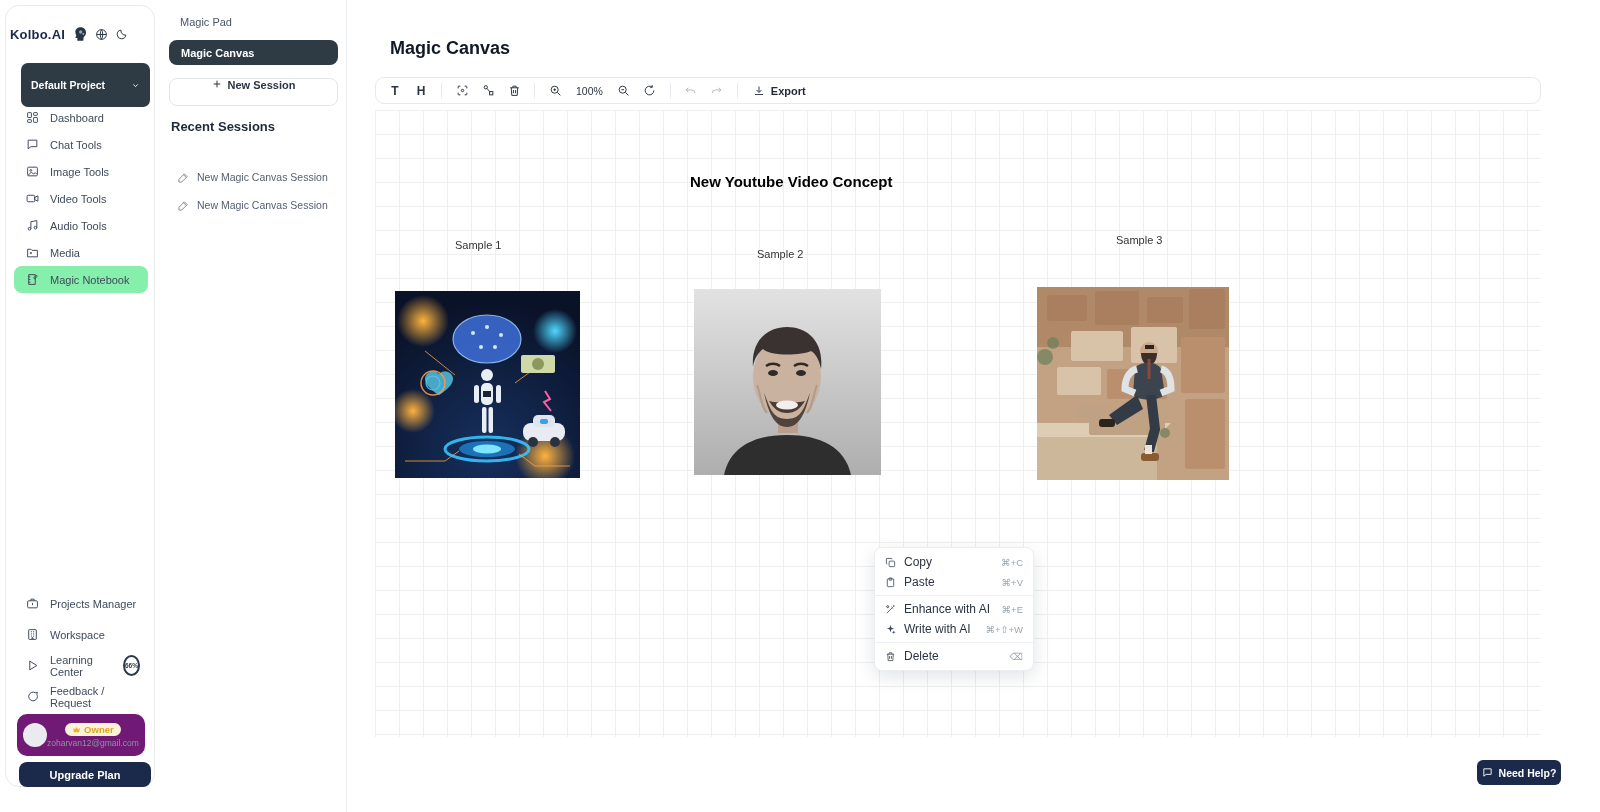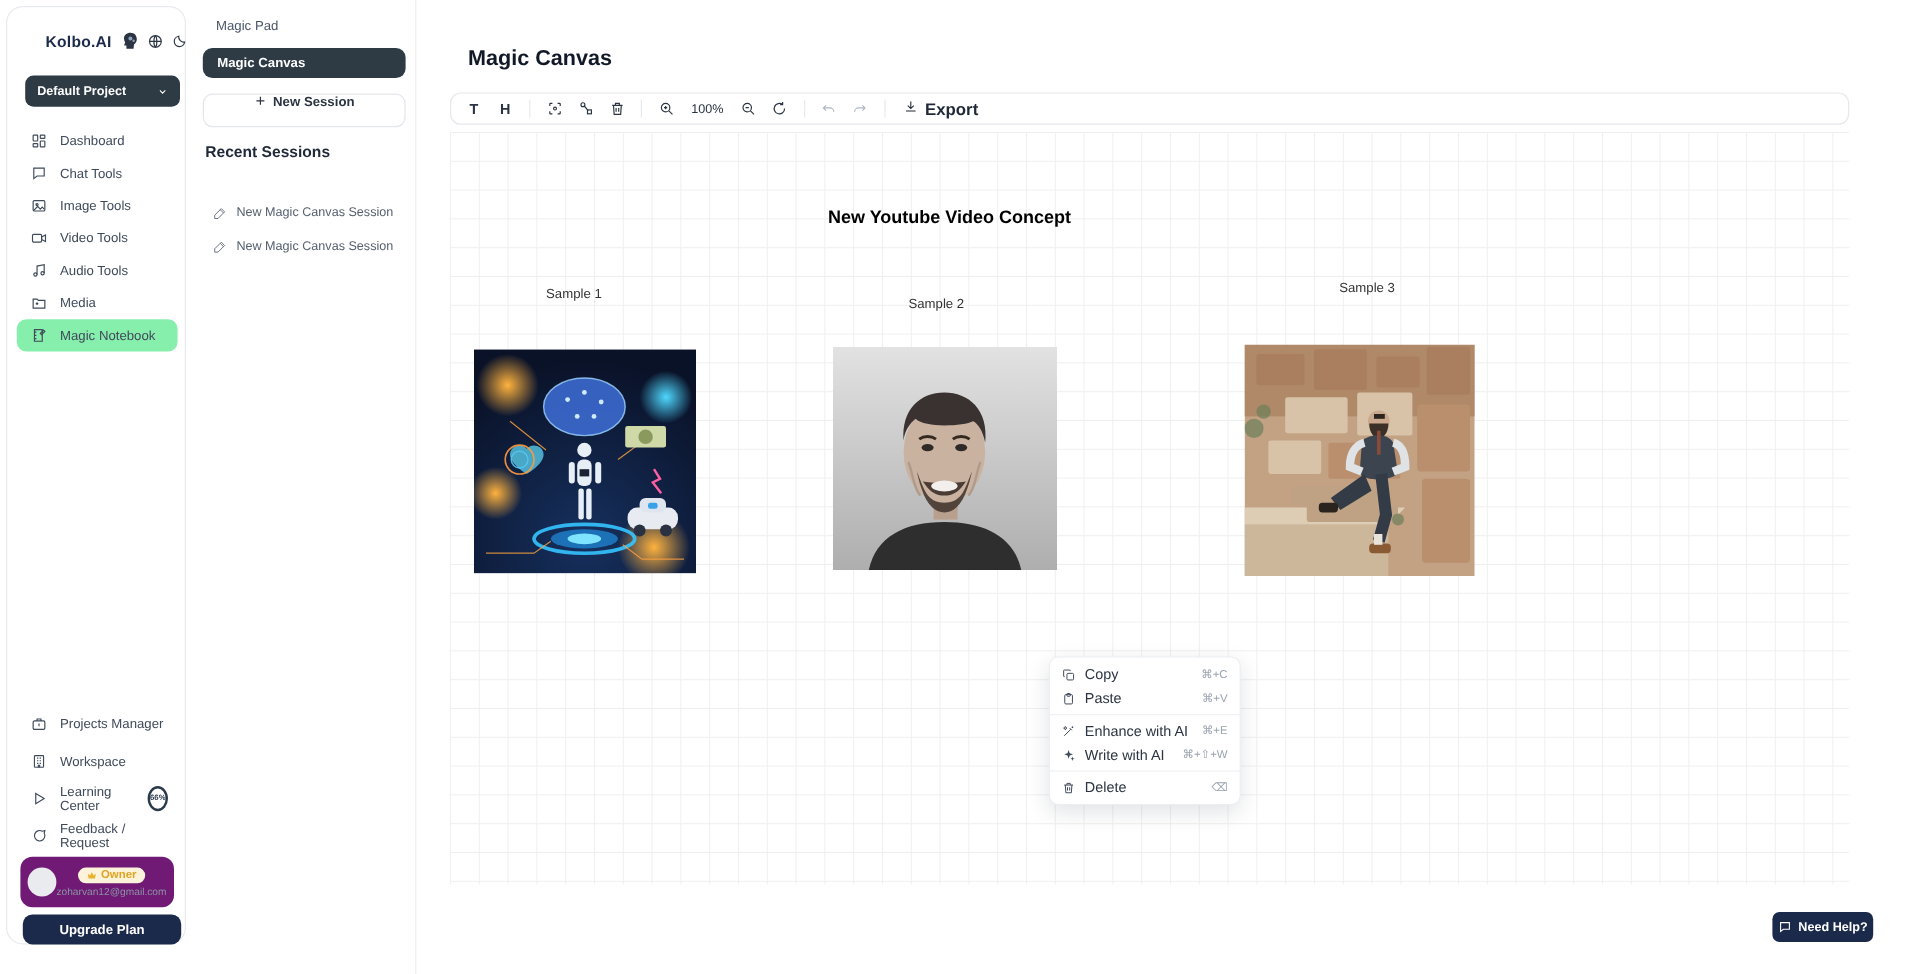--- a/index.html
+++ b/index.html
@@ -2,25 +2,25 @@
 <html><head>
 <meta charset="utf-8">
 <style>
   * { margin:0; padding:0; box-sizing:border-box; }
   html,body { width:1600px; height:812px; font-family:"Liberation Sans",sans-serif; background:#ffffff; overflow:hidden; }
   svg { display:block; }
 
   
   .sidebar { position:absolute; left:5px; top:5px; width:150px; height:782px;
     background:#fff; border:1px solid #e8eaee; border-radius:14px; }
-  .logo-row { position:absolute; left:32px; top:20px; width:118px; display:flex; align-items:center; gap:7px; }
+  .logo-row { position:absolute; left:4px; top:20px; width:118px; display:flex; align-items:center; gap:7px; }
   .logo-text { font-size:13px; font-weight:bold; color:#1b2a4a; letter-spacing:.2px; }
   .logo-head { width:16px; height:16px; }
   .top-ico { width:13px; height:13px; color:#2b3442; }
-  .proj-btn { position:absolute; left:15px; top:57px; width:129px; height:26px; background:#2e3b44;
+  .proj-btn { position:absolute; left:15px; top:57px; width:129px; height:44px; background:#2e3b44;
     border-radius:7px; display:flex; align-items:center; justify-content:space-between; padding:0 10px; cursor:pointer; }
   .proj-btn span { color:#fff; font-size:10.5px; font-weight:bold; }
   .nav { position:absolute; left:8px; top:98px; width:134px; }
   .nav-item { display:flex; align-items:center; gap:11px; height:27px; padding:0 8px 0 12px;
     border-radius:8px; color:#3f4a5a; font-size:11px; cursor:pointer; }
   .nav-item.active { background:#86efac; }
   .nav-item .nico { width:13px; height:13px; flex:0 0 13px; color:#3f4a5a; }
   .nav-bottom { position:absolute; left:8px; top:582px; width:134px; }
   .nav-bottom .nav-item { height:31px; }
   .lc-badge { margin-left:2px; width:21px; height:21px; border-radius:50%; border:2px solid #2b3a4a;
@@ -52,21 +52,21 @@
   
   .main-title { position:absolute; left:390px; top:38px; font-size:18px; font-weight:bold; color:#111827; }
   .toolbar { position:absolute; left:375px; top:77px; width:1166px; height:27px; background:#fff; border:1px solid #e5e8ec;
     border-radius:9px; display:flex; align-items:center; padding:0 8px; gap:4px; }
   .tbtn { width:22px; height:21px; border-radius:5px; display:flex; align-items:center; justify-content:center;
     color:#2b3442; cursor:pointer; font-size:12px; font-weight:bold; }
   .tbtn svg { width:13px; height:13px; }
   .tbtn.disabled { color:#b0b7c3; }
   .tdiv { width:1px; height:15px; background:#e6e9ed; margin:0 5px; }
   .zoom-val { font-size:10.5px; color:#2b3442; padding:0 6px; }
-  .export-btn { display:flex; align-items:flex-start; gap:6px; color:#1f2937; font-size:14px; font-weight:bold; padding:0 6px; cursor:pointer; }
+  .export-btn { display:flex; align-items:flex-start; gap:6px; color:#1f2937; font-size:11px; font-weight:bold; padding:0 6px; cursor:pointer; }
   .export-btn svg { width:12px; height:12px; }
 
   .canvas { position:absolute; left:375px; top:110px; width:1166px; height:627px; background:#fff;
     background-image:linear-gradient(to right,#efefef 1px,transparent 1px),linear-gradient(to bottom,#efefef 1px,transparent 1px);
     background-size:24px 24px; }
   .c-title { position:absolute; left:315px; top:63px; font-size:15px; font-weight:bold; color:#000; }
   .sample-label { position:absolute; font-size:11px; color:#333; }
   .c-img { position:absolute; overflow:hidden; cursor:pointer; }
   .c-img svg { width:100%; height:100%; }
 

